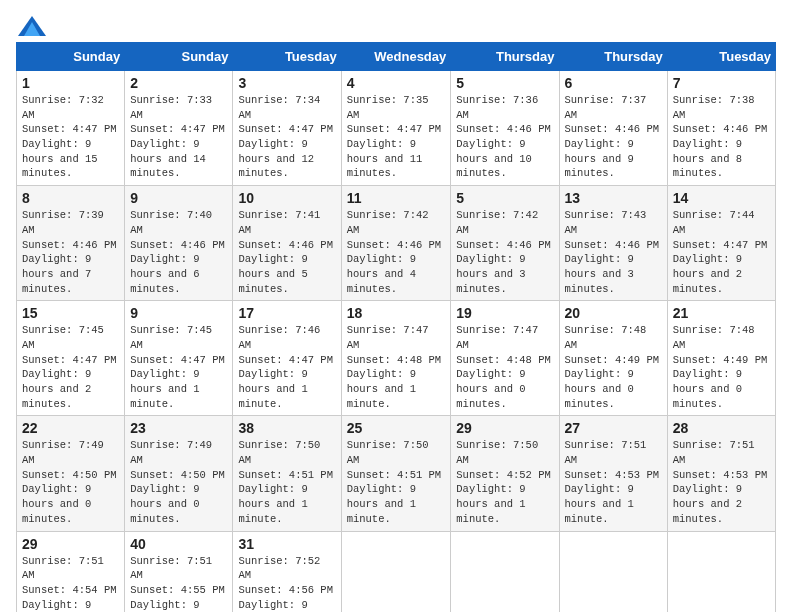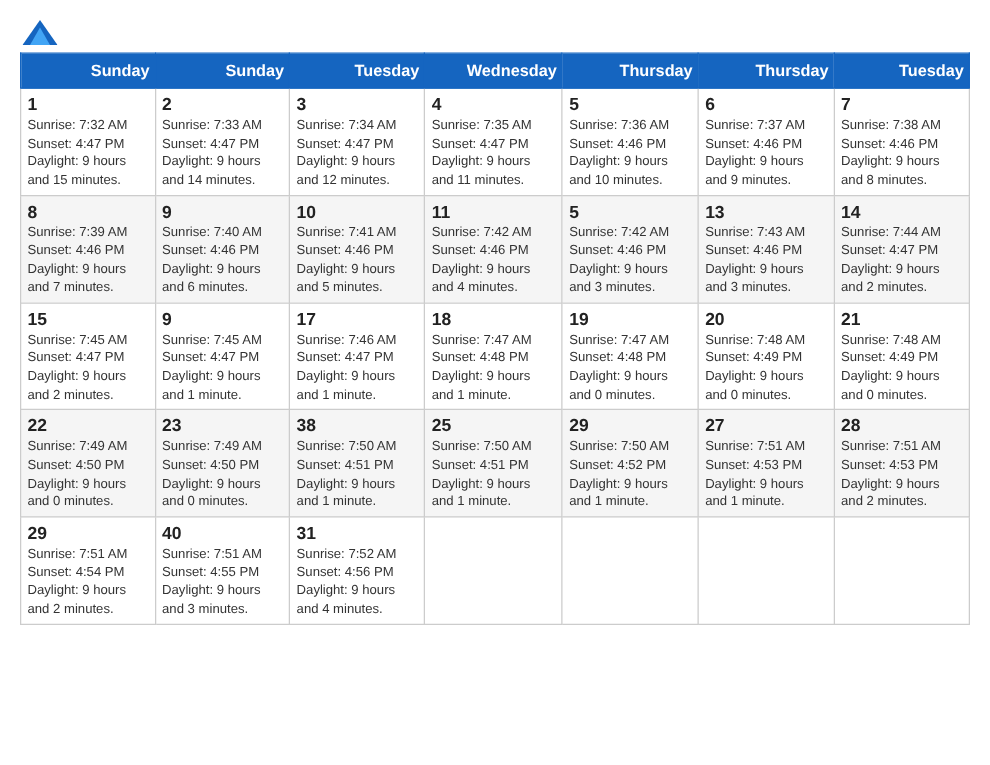--- a/index.html
+++ b/index.html
@@ -77,20 +77,21 @@
       font-size: 14px;
       font-weight: bold;
       color: #222;
       display: block;
       margin-bottom: 2px;
     }
     .day-info {
       font-size: 10.5px;
       color: #333;
       line-height: 1.4;
+      font-family: Liberation Mono, monospace;
     }
     .empty-cell {
       background: #fff !important;
     }
   </style>
 </head>
 <body>
 
 <div class="header">
   <div class="logo">

